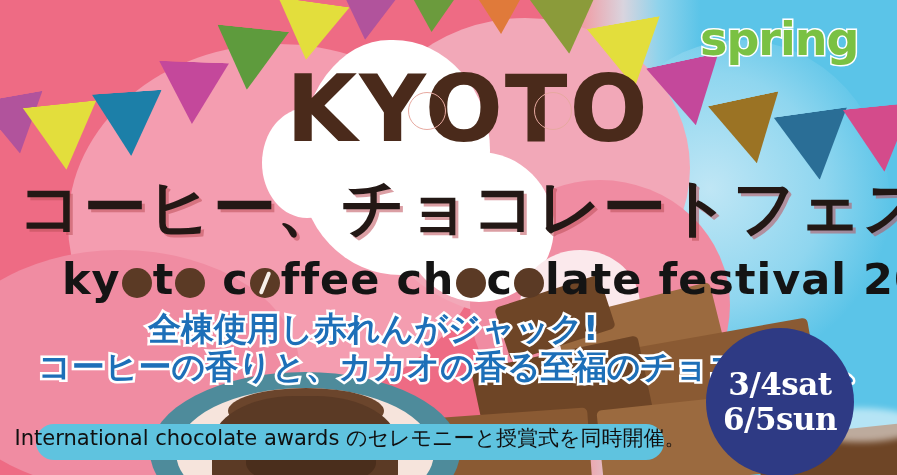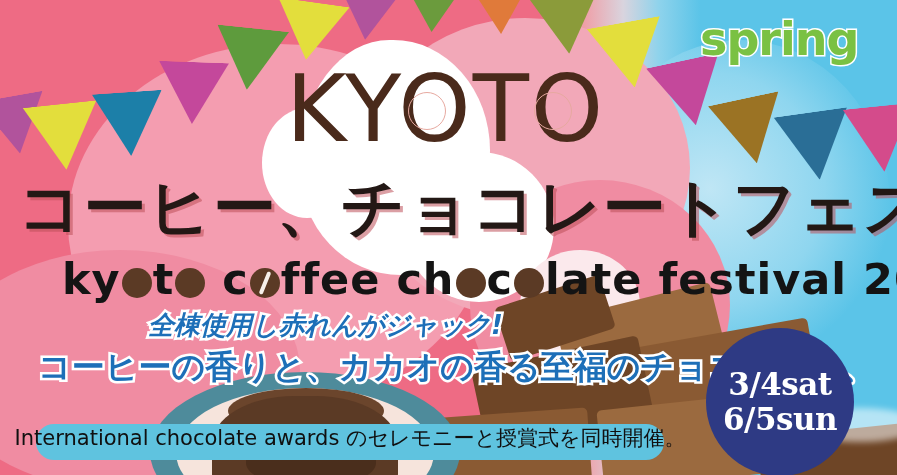--- a/index.html
+++ b/index.html
@@ -70,21 +70,21 @@
     -webkit-text-stroke:3px #FFFFFF;
     paint-order:stroke fill;
     text-shadow:0 0 0 #fff;
     line-height:1;
   }
   #spring .inner{position:relative;}
 
   #kyoto{
     position:absolute;left:286px;top:64px;
     font-family:"DejaVu Sans", sans-serif;
-    font-size:92px;font-weight:400;letter-spacing:2px;
+    font-size:92px;font-weight:700;letter-spacing:2px;
     color:#4A2A1B;line-height:1;
   }
   .ring{position:absolute;border:1.5px solid #E7A9A0;border-radius:50%;}
 
   #jp-title{
     position:absolute;left:18px;top:176px;width:870px;
     font-family:"DejaVu Sans", sans-serif;
     font-size:63px;font-weight:700;letter-spacing:1px;
     color:#231815;line-height:1;white-space:nowrap;
     text-shadow:3px 3px 0 rgba(190,80,90,.55);
@@ -102,21 +102,21 @@
     background:#F7F0EA;transform:translateX(-50%) rotate(22deg);border-radius:2px;}
 
   .jp-sub{
     position:absolute;
     font-family:"DejaVu Sans", sans-serif;
     font-weight:700;color:#1D6FB8;white-space:nowrap;
     -webkit-text-stroke:5px #FFFFFF;
     paint-order:stroke fill;
     letter-spacing:0px;line-height:1;
   }
-  #sub1{left:148px;top:312px;font-size:26px;font-style:italic;}
+  #sub1{left:148px;top:312px;font-size:33px;}
   #sub2{left:38px;top:350px;font-size:33px;}
   #sub3{left:200px;top:388px;font-size:33px;}
 
   #banner{
     position:absolute;left:36px;top:424px;width:628px;height:36px;
     background:#5FC3DF;border-radius:18px;
     display:flex;align-items:flex-start;justify-content:center;
   }
   #banner-text{
     font-family:"DejaVu Sans", sans-serif;

